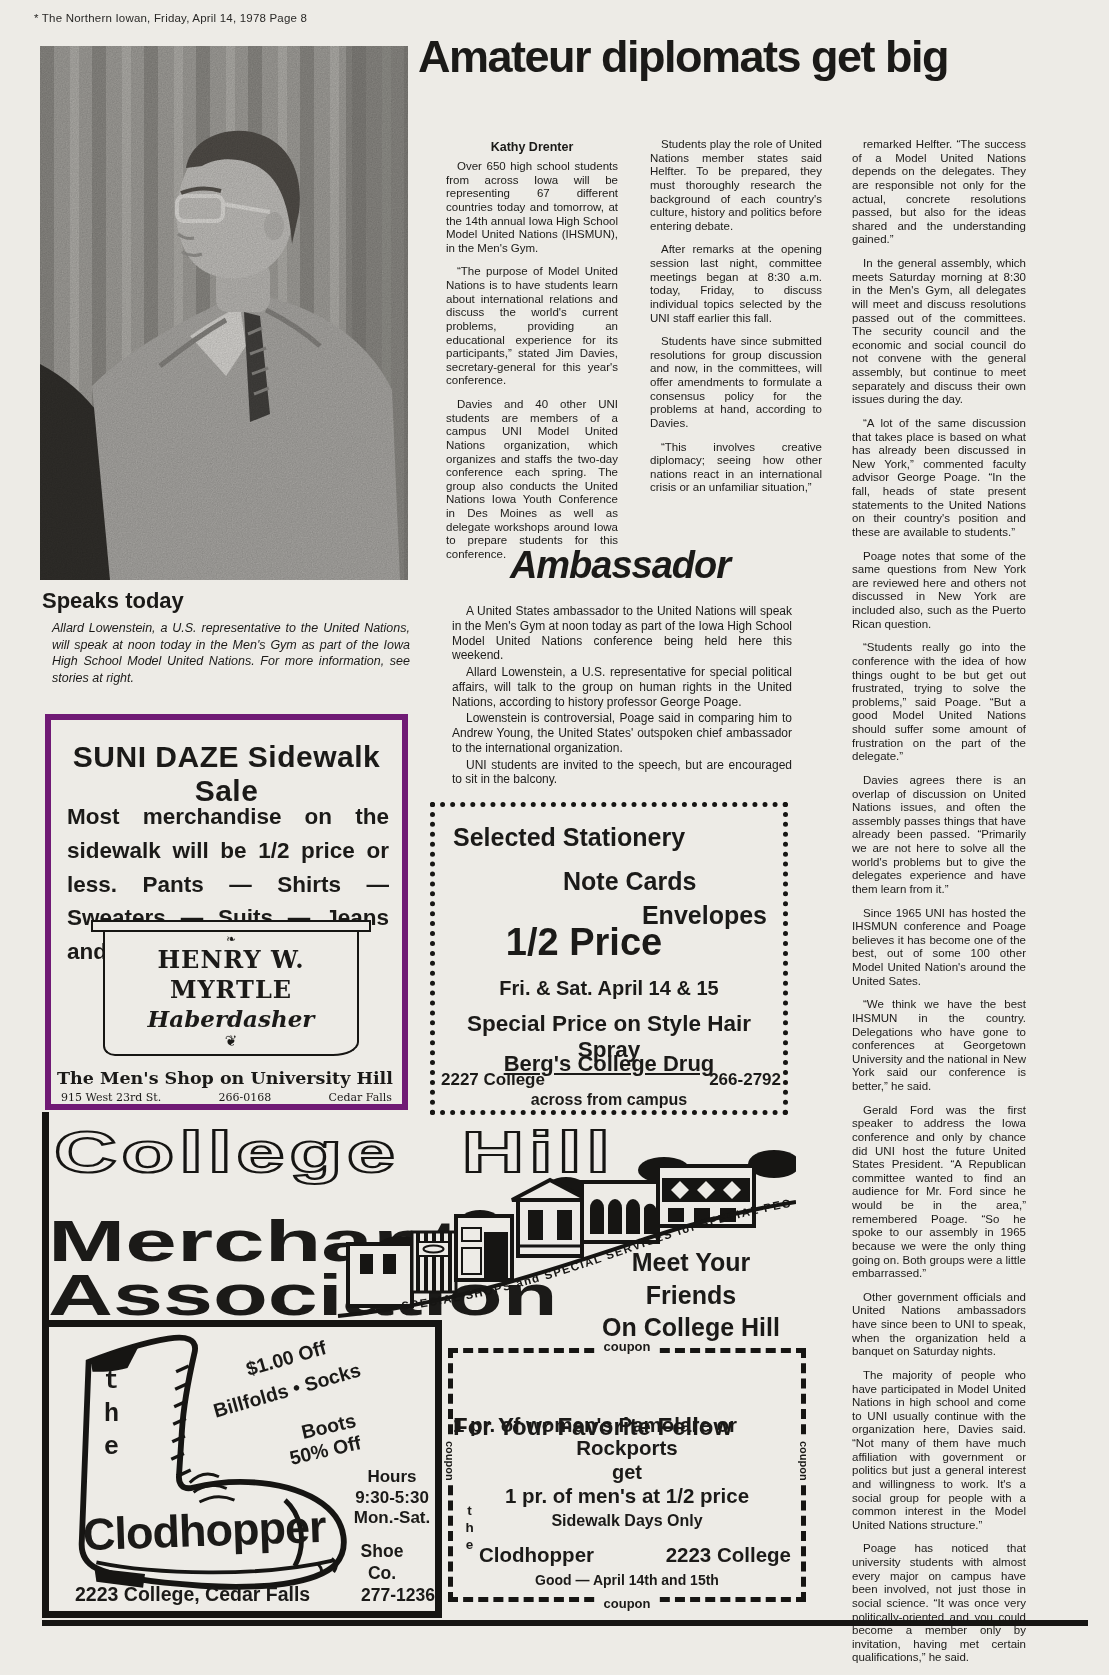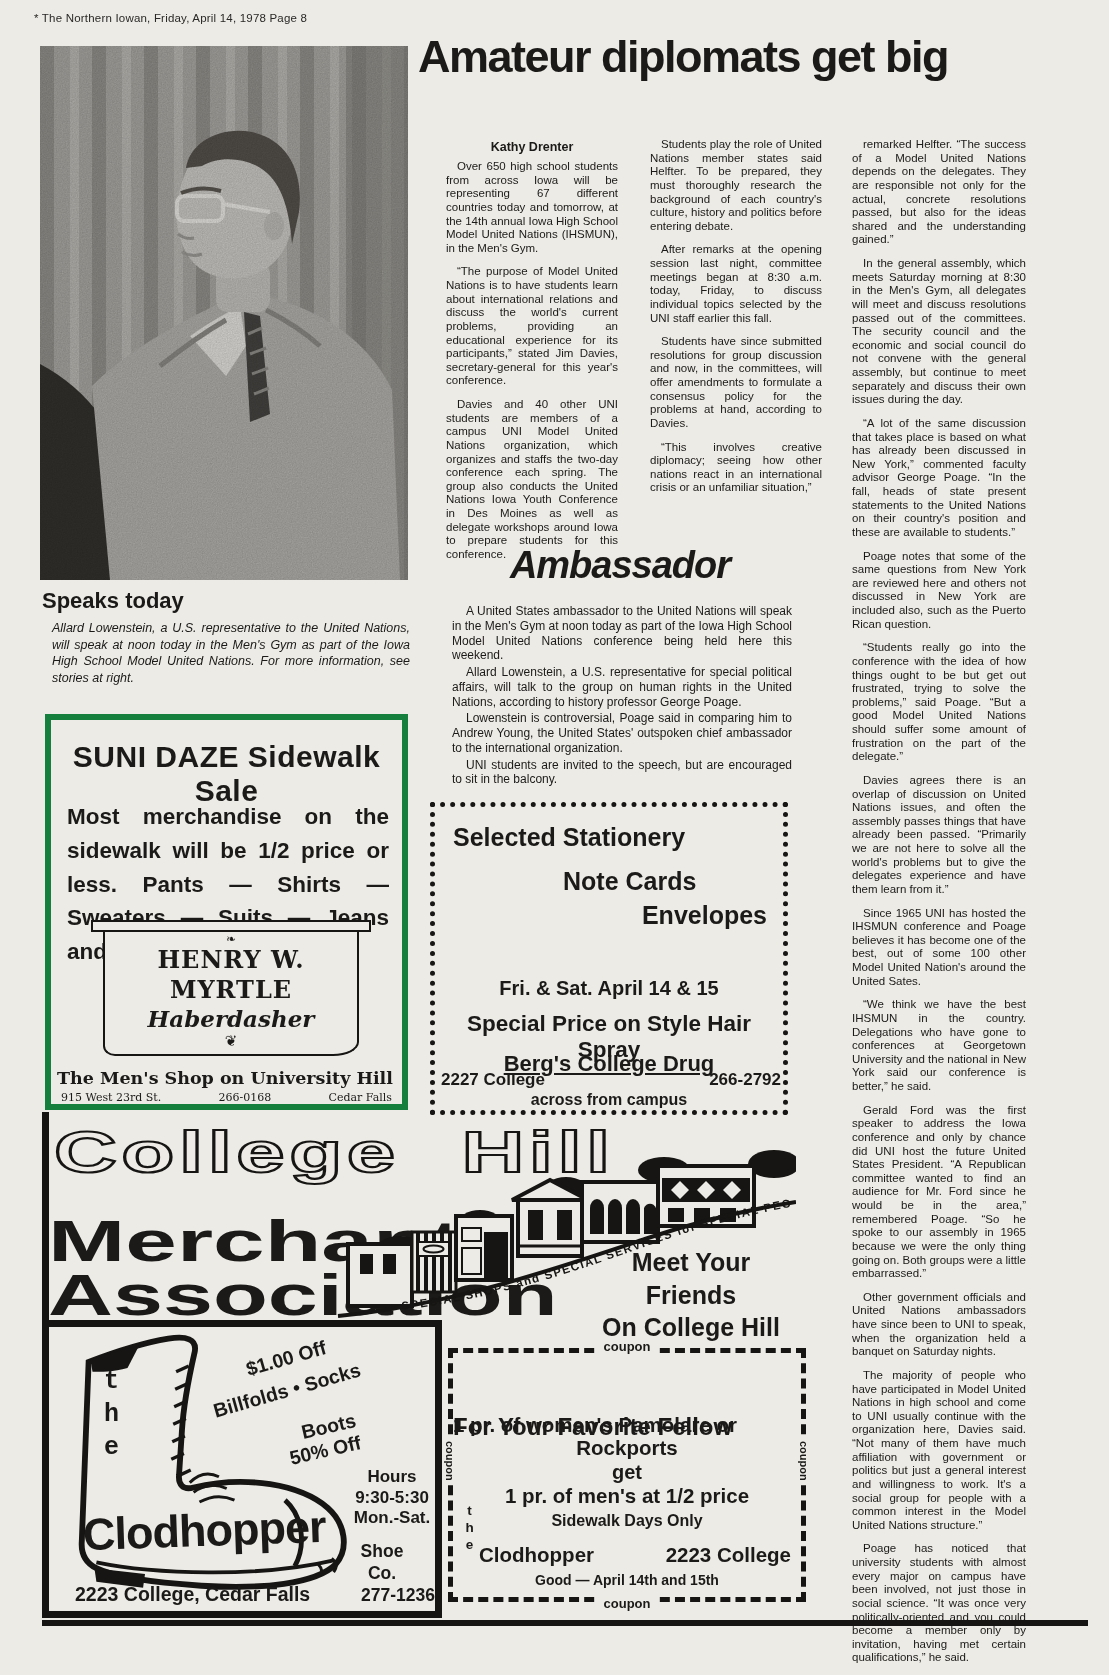--- a/index.html
+++ b/index.html
@@ -35,21 +35,21 @@
   .col2 { left:650px; top:138px; }
   .col3 { left:852px; top:138px; width:174px; }
 
   
   .amb-title { left:450px; top:544px; width:340px; text-align:center; font-size:38px;
                font-weight:bold; font-style:italic; letter-spacing:-1px; }
   .amb-text  { left:452px; top:604px; width:340px; }
   .amb-text p { font-size:12px; line-height:1.23; text-align:justify; text-indent:14px; margin-bottom:2px; }
 
   
-  .suni-box { left:45px; top:714px; width:363px; height:396px; border:6px solid #15803d; }
+  .suni-box { left:45px; top:714px; width:363px; height:396px; border:6px solid #701a75; }
   .s-title  { left:0; right:0; top:20px; text-align:center; font-size:30px; font-weight:bold; letter-spacing:.5px; }
   .s-body   { left:16px; right:13px; top:80px; font-size:22.5px; font-weight:bold;
               line-height:1.5; text-align:justify; }
   .sign     { left:52px; top:200px; width:256px; height:140px; }
   .sign-board { position:absolute; left:-12px; right:-12px; top:0; height:12px;
                 border:2px solid #161513; background:#edebe6; }
   .sign-body  { position:absolute; left:0; right:0; top:12px; height:124px;
                 border:2px solid #161513; border-top:none; background:#edebe6;
                 border-radius:0 0 26px 12px / 0 0 14px 10px; text-align:center; padding-top:1px; }
   .sign-orn  { font-size:12px; line-height:1; }
@@ -231,20 +231,21 @@
       <span>915 West 23rd St.</span>
       <span>266-0168</span>
       <span>Cedar Falls</span>
     </div>
   </div>
 
   <div class="abs bergs-box">
     <div class="b1">Selected Stationery</div>
     <div class="b2">Note Cards</div>
     <div class="b3">Envelopes</div>
+    <div class="b4">1/2 Price</div>
     <div class="b5">Fri. &amp; Sat. April 14 &amp; 15</div>
     <div class="b6">Special Price on Style  Hair Spray</div>
     <div class="b-name">Berg's College Drug</div>
     <div class="b-addr">2227 College</div>
     <div class="b-phone">266-2792</div>
     <div class="b-tag">across from campus</div>
   </div>
 
   <div class="abs ch-left-rule"></div>
   <div class="abs ch-region">

